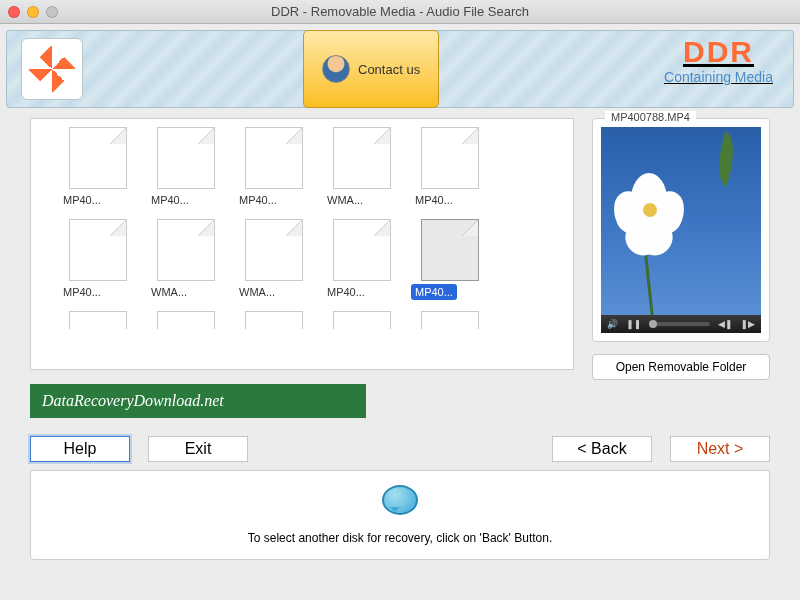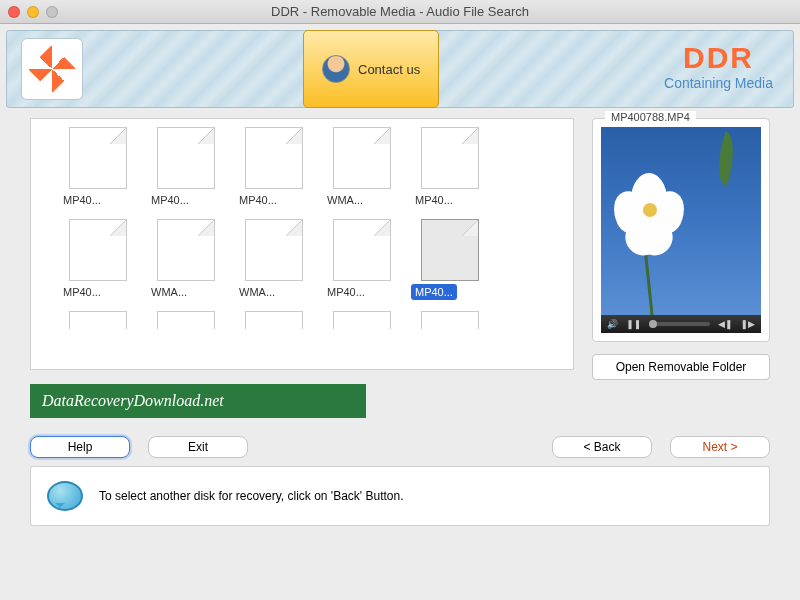--- a/index.html
+++ b/index.html
@@ -9,21 +9,21 @@
 .light { width: 12px; height: 12px; border-radius: 50%; border: 0.5px solid rgba(0,0,0,0.15); }
 .light.red { background: #ff5f57; }
 .light.yellow { background: #febc2e; }
 .light.green { background: #c5c5c5; }
 .titlebar-title { position: absolute; left: 50%; transform: translateX(-50%); color: #4a4a4a; font-size: 13px; }
 .header-banner { height: 78px; background: linear-gradient(135deg, #d9e8f0 0%, #c5dce8 25%, #d9e8f0 50%, #c5dce8 75%, #d9e8f0 100%); background-size: 30px 30px; border: 1px solid #a8c0cc; margin: 6px; border-radius: 3px; display: flex; align-items: center; padding: 0 14px; position: relative; }
 .logo-box { width: 62px; height: 62px; background: #fff; border: 1px solid #b8c8d0; border-radius: 6px; display: flex; align-items: center; justify-content: center; }
 .logo-inner { width: 34px; height: 34px; background: repeating-conic-gradient(#ff6b35 0 45deg, #fff 45deg 90deg); border-radius: 2px; transform: rotate(45deg); }
 .contact-btn { margin-left: 220px; background: linear-gradient(#ffe9a8, #fbbf24); border: 1px solid #c99a1a; border-radius: 5px; padding: 24px 18px; display: flex; align-items: center; gap: 8px; font-size: 13px; color: #333; cursor: pointer; }
 .avatar-icon { width: 28px; height: 28px; border-radius: 50%; background: radial-gradient(circle at 50% 30%, #f4c896 35%, #3b6ea5 40%); border: 1px solid #888; }
-.brand { position: absolute; right: 20px; top: 10px; text-align: center; }
+.brand { position: absolute; right: 20px; top: 4px; text-align: center; text-decoration: underline; }
 .brand-ddr { font-size: 30px; font-weight: bold; color: #ff6b35; letter-spacing: 2px; }
 .brand-sub { font-size: 14px; color: #4a8cc7; }
 .main { padding: 4px 30px 0 30px; display: flex; gap: 18px; }
 .file-panel { flex: 1; border: 1px solid #cfcfcf; background: #fff; height: 252px; overflow: hidden; padding: 8px 8px 8px 28px; }
 .file-grid { display: grid; grid-template-columns: repeat(5, 78px); gap: 8px 10px; }
 .file-item { text-align: left; cursor: pointer; }
 .file-icon { width: 58px; height: 62px; margin: 0 auto 3px; background: #fff; border: 1px solid #cacaca; position: relative; }
 .file-icon::after { content: ''; position: absolute; top: 0; right: 0; width: 16px; height: 16px; background: linear-gradient(135deg, transparent 48%, #cacaca 50%, #f0f0f0 52%); }
 .file-label { font-size: 11px; color: #333; padding: 2px 4px; border-radius: 3px; display: inline-block; max-width: 68px; overflow: hidden; text-overflow: ellipsis; white-space: nowrap; }
 .file-item.selected .file-icon { background: #e8e8e8; border-color: #999; }
@@ -44,25 +44,25 @@
 .petal.p5 { transform: rotate(-60deg) translate(-20px, 14px); }
 .center { position: absolute; left: 12px; top: 14px; width: 14px; height: 14px; background: #e8c24a; border-radius: 50%; }
 .stem { position: absolute; left: 46px; top: 118px; width: 3px; height: 72px; background: #3a6b2f; transform: rotate(-6deg); }
 .leaf { position: absolute; right: 26px; top: 6px; width: 18px; height: 52px; background: #4a7a38; border-radius: 0 100% 0 100%; transform: rotate(18deg); }
 .media-bar { height: 18px; background: linear-gradient(#3a3a3a, #1a1a1a); display: flex; align-items: center; padding: 0 6px; gap: 8px; color: #ccc; font-size: 9px; }
 .media-bar .prog { flex: 1; height: 4px; background: #555; border-radius: 2px; position: relative; }
 .media-bar .prog::before { content:''; position:absolute; left:0; top:-2px; width:8px; height:8px; background:#aaa; border-radius:50%; }
 .open-folder-btn { width: 100%; margin-top: 12px; padding: 5px; background: #fff; border: 1px solid #c6c6c6; border-radius: 4px; font-size: 12px; cursor: pointer; }
 .watermark { margin: 4px 0 0 30px; width: 336px; background: #2a7a3e; color: #fff; padding: 8px 12px; font-size: 16px; font-style: italic; font-family: Georgia, serif; }
 .nav-row { display: flex; padding: 18px 30px 6px; gap: 18px; }
-.nav-btn { min-width: 100px; padding: 3px 18px; background: #fff; border: 1px solid #c6c6c6; border-radius: 8px; font-size: 12px; cursor: pointer; }
+.nav-btn { min-width: 100px; padding: 3px 18px; background: #fff; border: 1px solid #c6c6c6; border-radius: 0; font-size: 16px; cursor: pointer; }
 .nav-btn.primary { border-color: #3b7dd8; box-shadow: 0 0 0 2px rgba(59,125,216,0.25); }
 .nav-btn:disabled { color: #c2410c; }
 .spacer { flex: 1; }
-.hint-box { margin: 2px 30px; border: 1px solid #cfcfcf; border-radius: 3px; background: #fff; padding: 14px 16px; display: flex; align-items: center; gap: 16px; }
+.hint-box { margin: 2px 30px; border: 1px solid #cfcfcf; border-radius: 3px; background: #fff; padding: 14px 16px; display: flex; align-items: center; gap: 16px; flex-direction: column; }
 .bubble-icon { width: 36px; height: 30px; border-radius: 50%; background: radial-gradient(circle at 35% 30%, #a8e0f0, #3aa8d8); border: 2px solid #2a88b8; position: relative; }
 .bubble-icon::after { content:''; position:absolute; bottom:-4px; left:6px; width:0; height:0; border:5px solid transparent; border-top-color:#3aa8d8; }
 </style>
 </head>
 <body>
 
 <div class="titlebar">
   <div class="traffic-lights">
     <div class="light red"></div>
     <div class="light yellow"></div>

